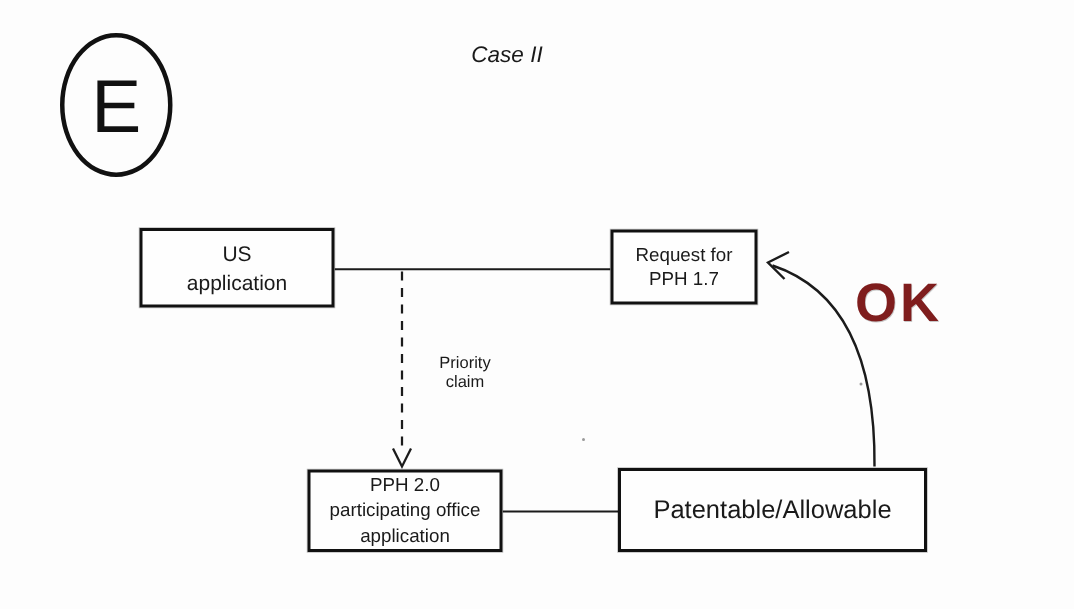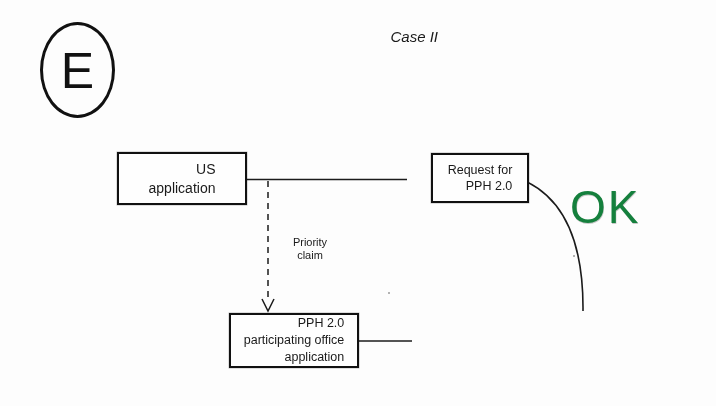--- a/index.html
+++ b/index.html
@@ -44,60 +44,58 @@
   .title-block {
     position: absolute;
     left: 238px; top: 27px;
     width: 200px;
     text-align: center;
     line-height: 1.35;
   }
   .title-line1 {
     font-style: italic;
     font-size: 15px;
-    text-align: right;
   }
   .title-line2 {
     font-size: 15px;
   }
   
   .node {
     position: absolute;
     border: 2px solid #111;
     background: #fefefe;
     display: flex;
     align-items: center;
     justify-content: center;
-    text-align: right;
+    text-align: center;
     white-space: pre-line;
     line-height: 1.3;
     box-shadow: 0 0 0 0.5px rgba(0,0,0,0.25);
-    margin-left: 24px;
   }
   .node-us          { left: 93px;  top: 152px; width: 126px; height: 49px; font-size: 14px; }
   .node-request     { left: 407px; top: 153px; width: 94px;  height: 46px; font-size: 12.5px; }
   .node-pph         { left: 205px; top: 313px; width: 126px; height: 51px; font-size: 12.5px; line-height: 1.35; }
   .node-patentable  { left: 412px; top: 312px; width: 202px; height: 52px; font-size: 17px; }
   
   .priority-label {
     position: absolute;
     left: 272px; top: 236px;
     width: 76px;
     text-align: center;
     font-size: 11px;
     line-height: 1.2;
     white-space: pre-line;
   }
   .ok-label {
     position: absolute;
     left: 570px; top: 184px;
-    font-size: 46px;
-    font-weight: normal;
+    font-size: 36px;
+    font-weight: bold;
     letter-spacing: 2px;
-    color: #15803d;
+    color: #7f1d1d;
     line-height: 1;
     text-shadow: 0.5px 0.5px 0 rgba(120,120,120,0.4);
   }
   
   .speck {
     position: absolute;
     width: 2px; height: 2px;
     background: #9a9a9a;
     border-radius: 50%;
   }
@@ -125,26 +123,27 @@
   </div>
 
   <div class="title-block">
     <div class="title-line1">Case II</div>
   </div>
 
   <div class="node node-us">US
 application</div>
 
   <div class="node node-request">Request for
-PPH 2.0</div>
+PPH 1.7</div>
 
   <div class="node node-pph">PPH 2.0
 participating office
 application</div>
 
+  <div class="node node-patentable">Patentable/Allowable</div>
 
   <div class="priority-label">Priority
 claim</div>
 
   <div class="ok-label">OK</div>
 
   <div class="speck" style="left:573px; top:255px;"></div>
   <div class="speck" style="left:388px; top:292px;"></div>
 
 </div>

